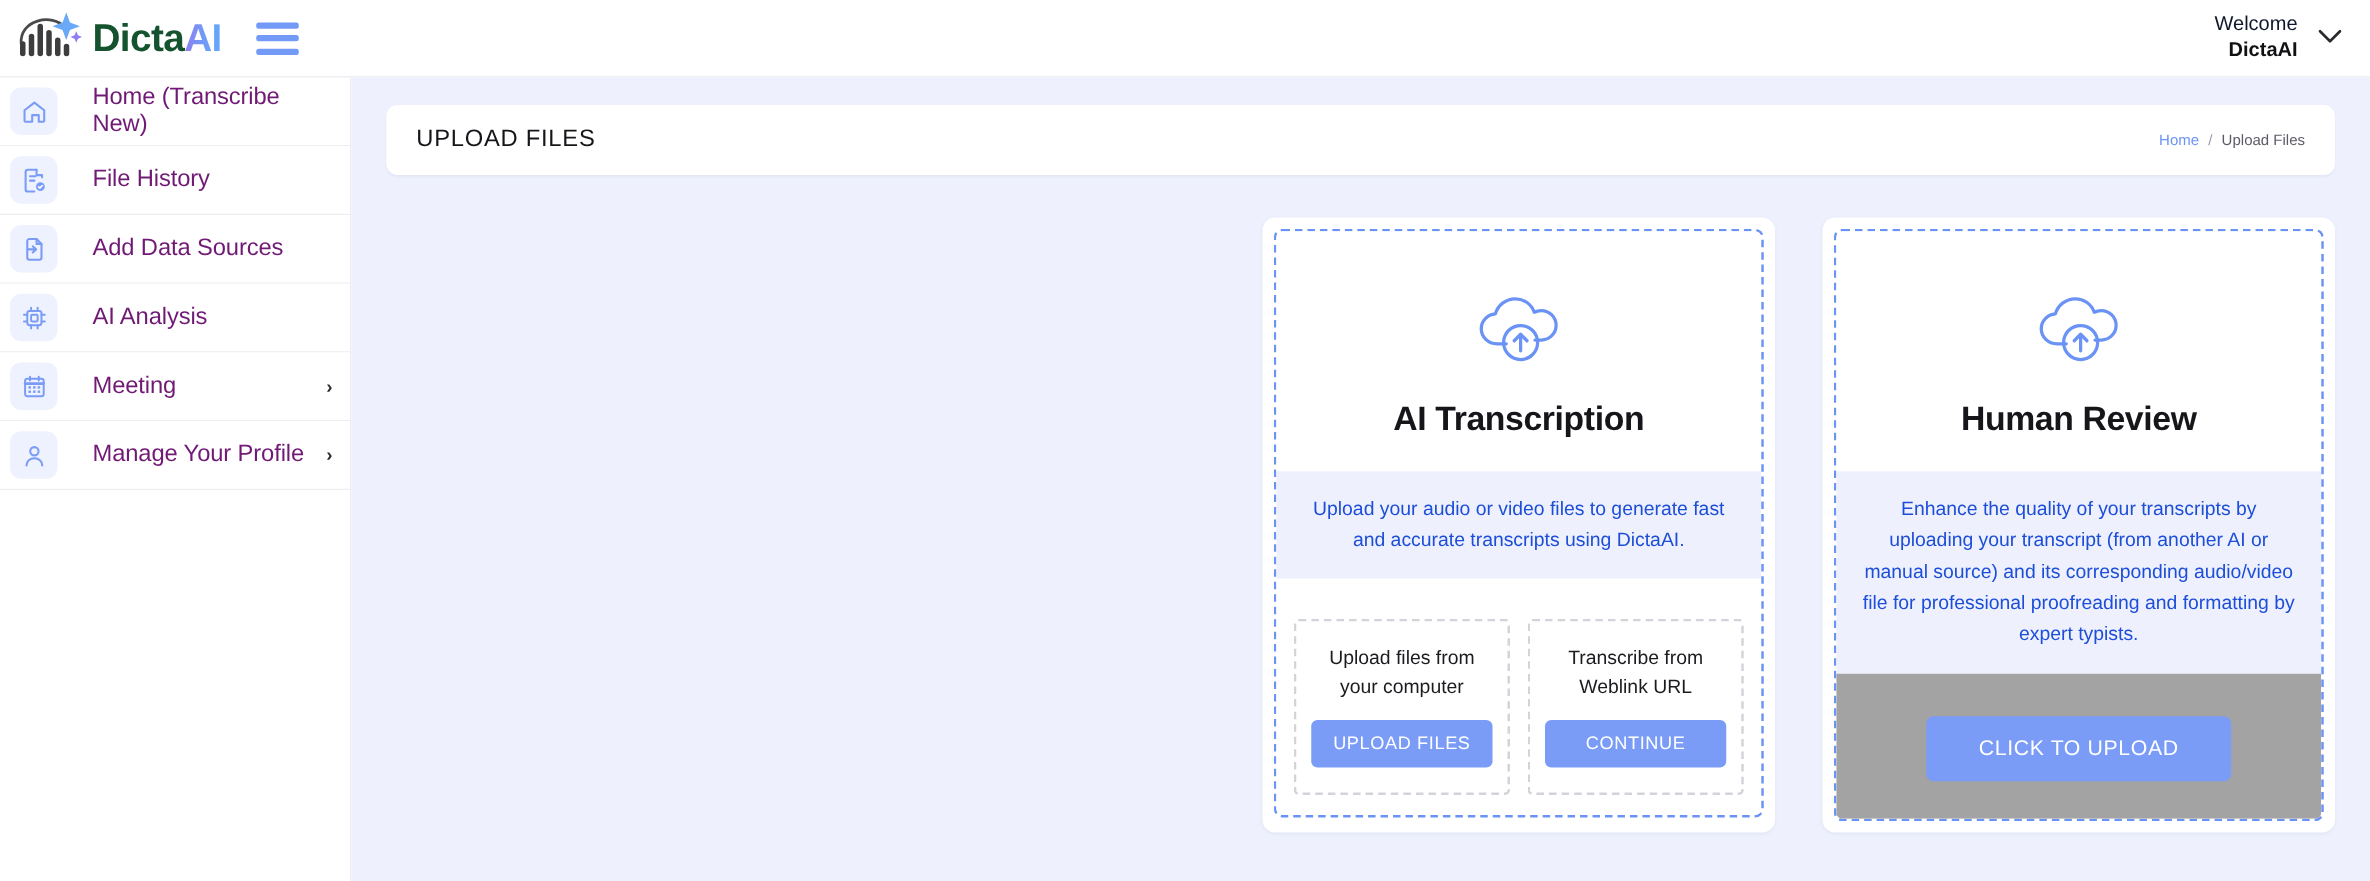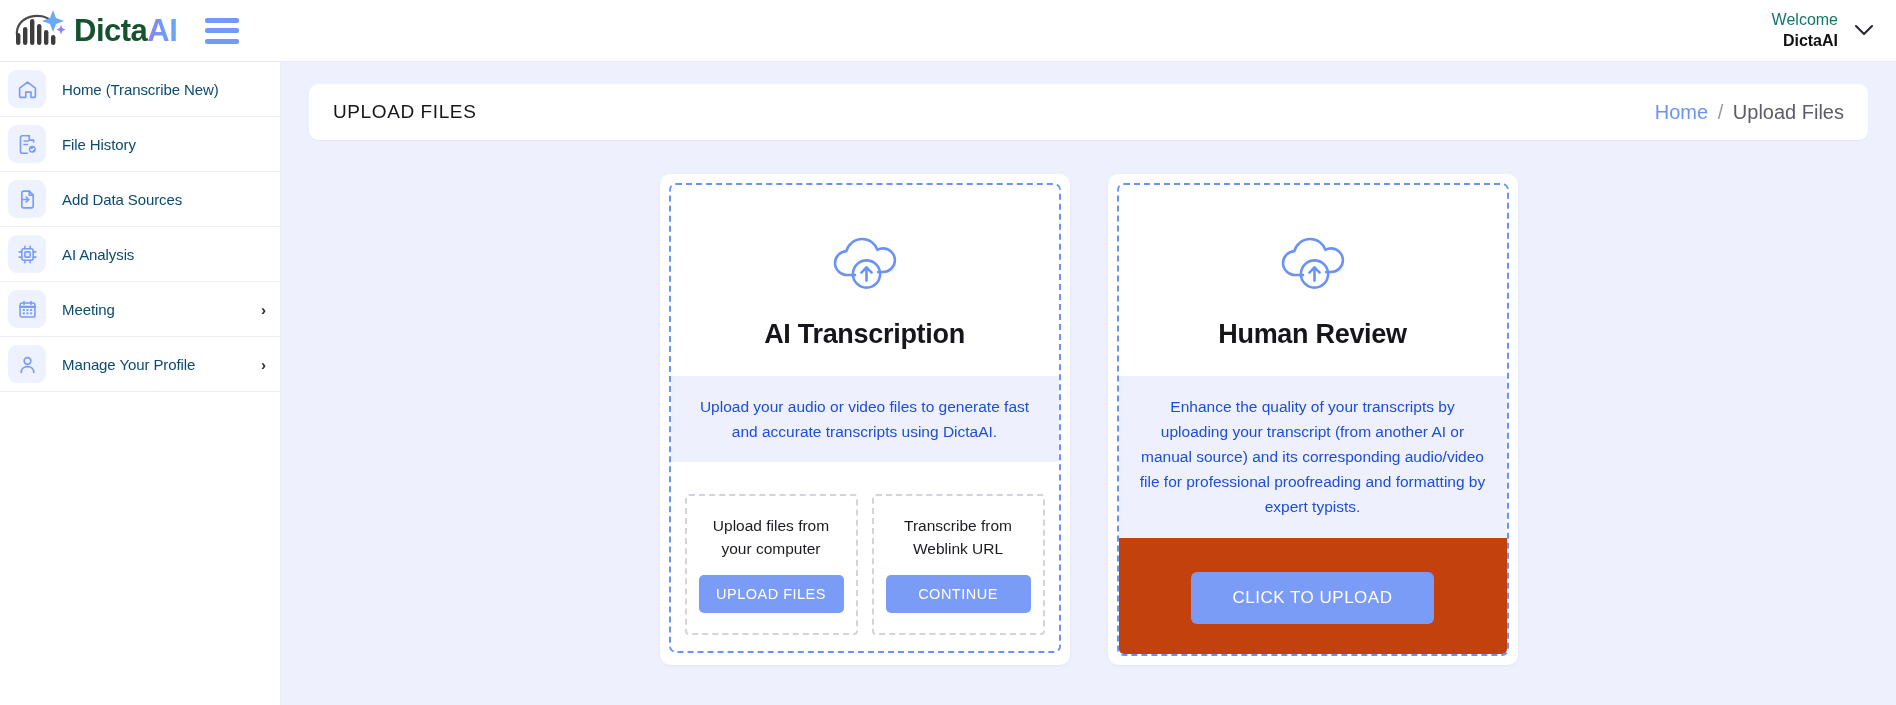--- a/index.html
+++ b/index.html
@@ -35,21 +35,21 @@
     display: flex; flex-direction: column; justify-content: space-between;
     cursor: pointer;
   }
   .hamburger i { display:block; height: 5px; border-radius: 2px; background: #739af7; }
 
   .welcome-wrap {
     margin-left: auto; padding-right: 22px;
     display: flex; align-items: center; gap: 16px;
   }
   .welcome-lines { text-align: right; line-height: 1.3; }
-  .welcome-hi { font-size: 16px; color: #0f766e; text-align: right; }
+  .welcome-hi { font-size: 16px; color: #0f172a; text-align: right; }
   .welcome-name { font-size: 16px; font-weight: bold; color: #111114; }
   .welcome-chev { font-size: 19px; color: #2a2a2e; line-height: 1; }
 
   
   .below { display: flex; height: 643px; }
 
   
   .sidebar {
     width: 281px; flex: none; background: #ffffff;
     border-right: 1px solid #ececf1;
@@ -59,43 +59,43 @@
     height: 55px; display: flex; align-items: center;
     padding: 0 14px 0 8px; gap: 16px; cursor: pointer;
     border-bottom: 1px solid #eeeef2; background: #fff;
   }
   .nav-icon-box {
     width: 38px; height: 38px; border-radius: 9px;
     background: #eef2fe; flex: none;
     display: flex; align-items: center; justify-content: center;
   }
   .nav-icon-box svg { display: block; }
-  .nav-label { font-size: 15px; color: #0c4a6e; flex: 1; letter-spacing: -0.1px; }
+  .nav-label { font-size: 19px; color: #701a75; flex: 1; letter-spacing: -0.1px; margin-left: 12px; }
   .nav-chev { font-size: 15px; color: #2d2d31; font-weight: bold; line-height: 1; }
 
   
   .main {
     flex: 1; background: #eef1fd; padding: 22px 28px 0 28px;
     overflow: hidden;
   }
   .page-head {
     background: #ffffff; border-radius: 9px;
     height: 56px; display: flex; align-items: center;
     padding: 0 24px; box-shadow: 0 1px 2px rgba(25,40,90,.05);
   }
   .page-title {
     font-size: 19px; color: #16161a; letter-spacing: .6px;
   }
-  .crumbs { margin-left: auto; font-size: 20px; color: #6d6d77; }
+  .crumbs { margin-left: auto; font-size: 12px; color: #6d6d77; }
   .crumb-link { color: #6b93f6; }
   .crumb-sep { color: #9a9aa4; margin: 0 4px; }
   .crumb-cur { color: #5c5c66; }
 
   .cards {
-    display: flex; justify-content: center; gap: 38px;
+    display: flex; justify-content: flex-end; gap: 38px;
     margin-top: 34px;
   }
   .card {
     width: 410px; background: #ffffff; border-radius: 10px;
     padding: 9px; box-shadow: 0 1px 3px rgba(25,40,90,.06);
   }
   .card-inner {
     border: 2px dashed #6b93f6; border-radius: 7px;
     overflow: hidden; min-height: 420px;
     display: flex; flex-direction: column;
@@ -127,21 +127,21 @@
   .btn {
     background: #7a9cf7; color: #ffffff; border: none;
     border-radius: 5px; font-size: 14.5px; letter-spacing: .5px;
     padding: 11px 10px; width: 100%; cursor: pointer;
     font-family: "Liberation Sans", sans-serif;
   }
   .btn-big {
     width: auto; padding: 16px 42px; font-size: 17px; border-radius: 6px;
   }
   .card-body-center {
-    background: #c2410c; padding: 34px 14px 30px 14px;
+    background: #a3a3a3; padding: 34px 14px 30px 14px;
     display: flex; justify-content: center; align-items: flex-start; flex: 1;
   }
 </style>
 </head>
 <body>
 
 <div class="app">
 
   <div class="topbar">
     <div class="brand">

